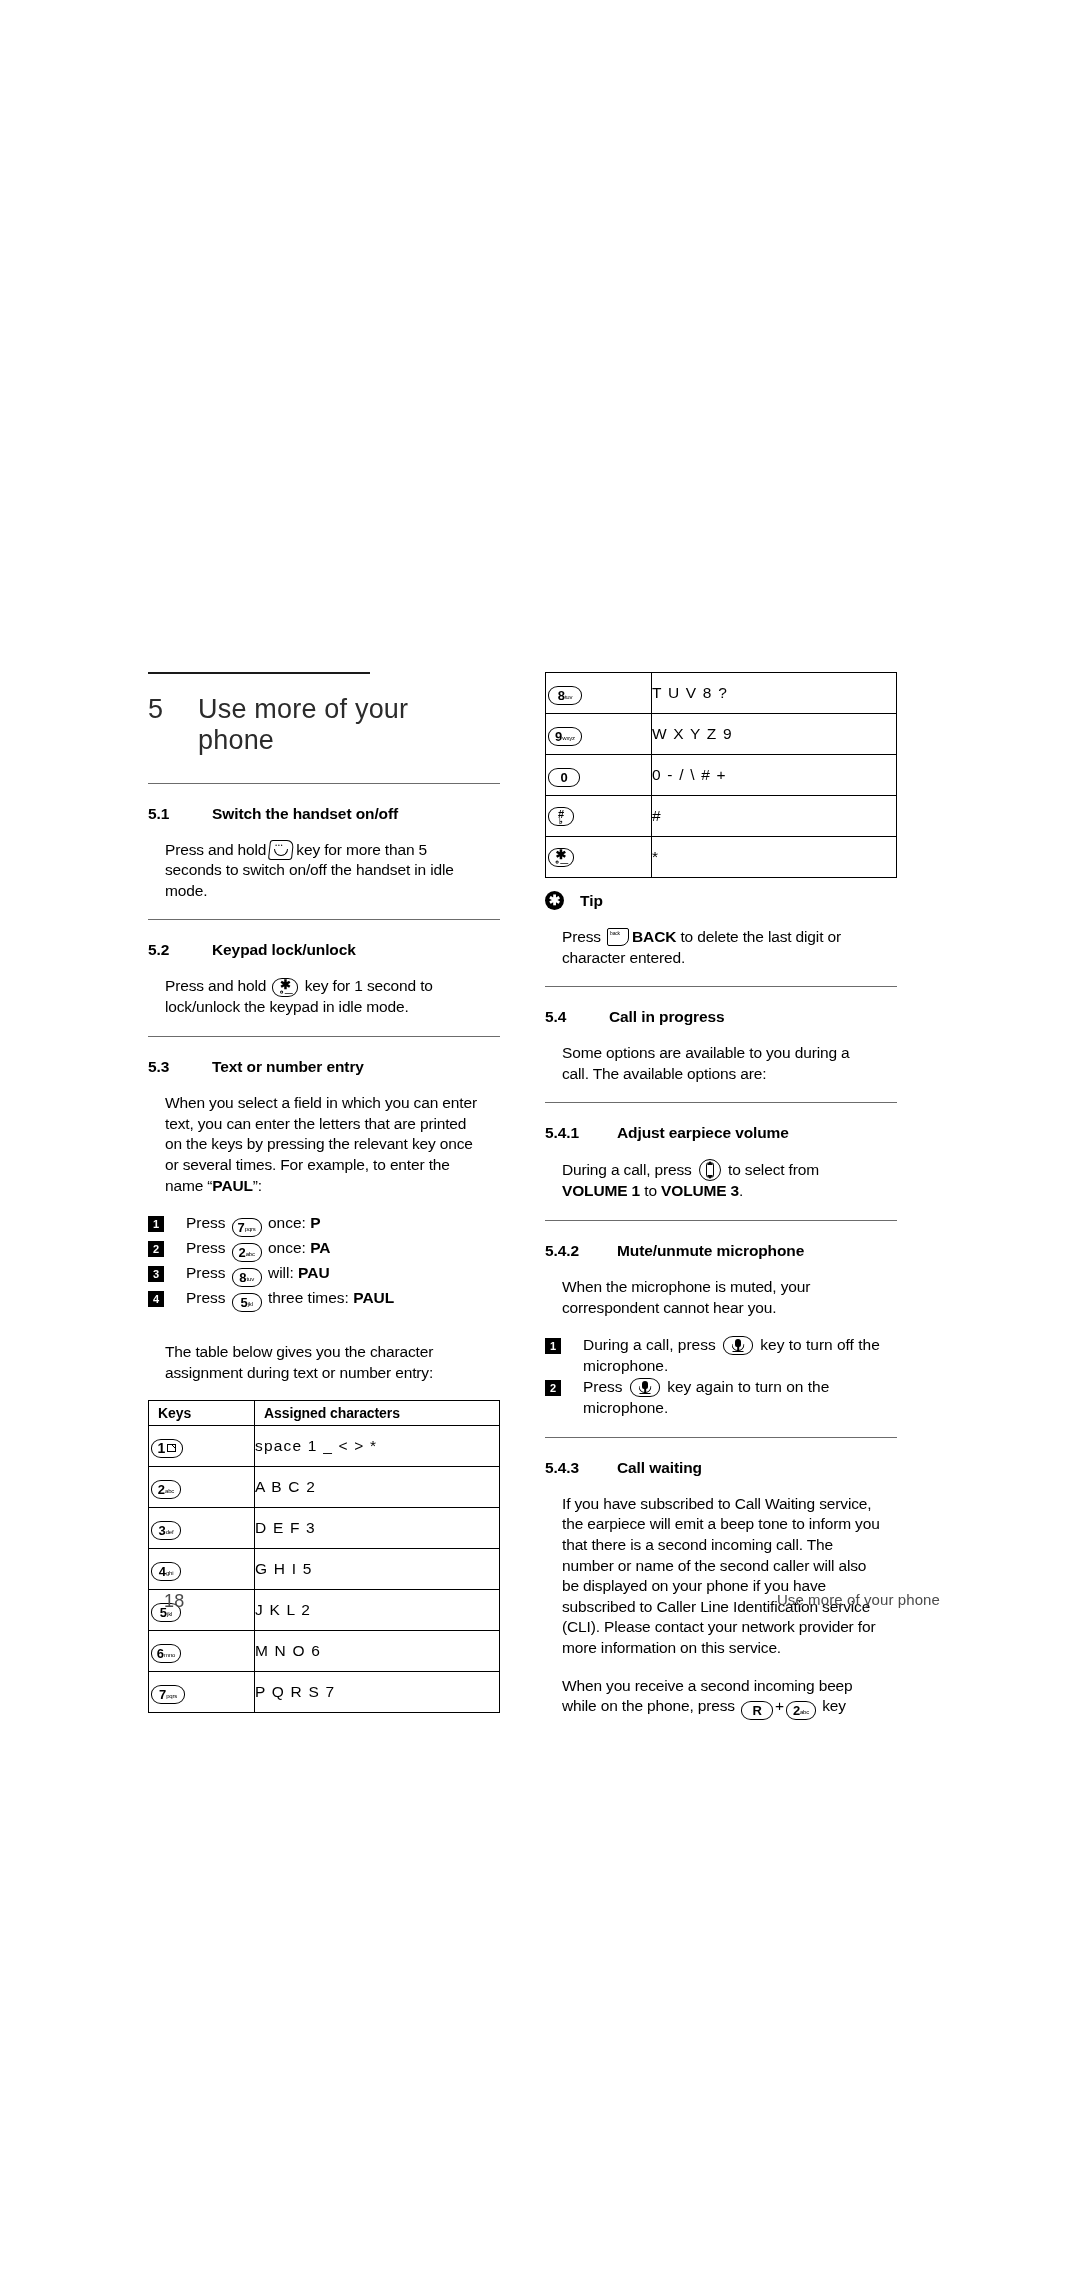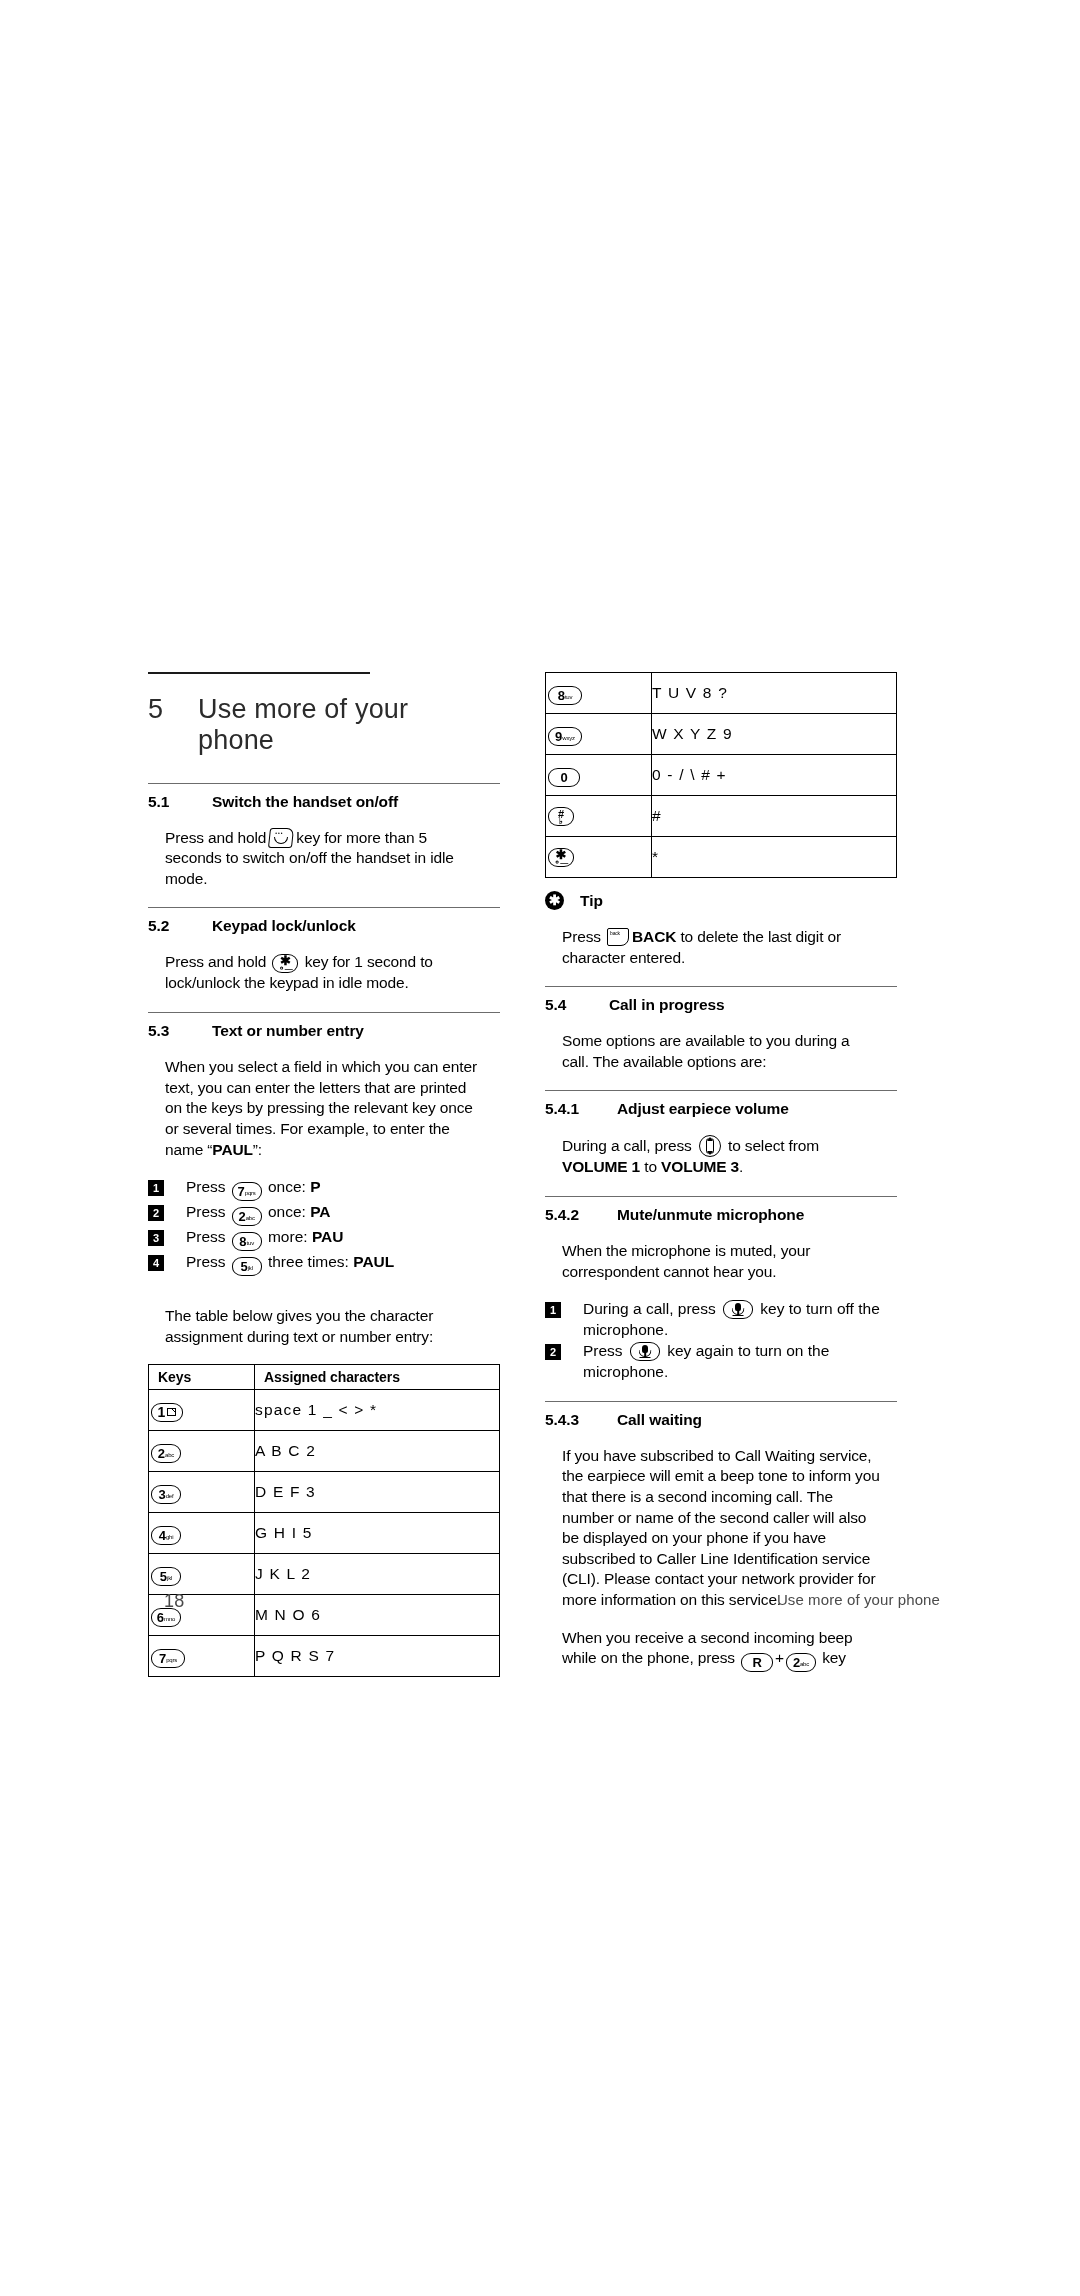--- a/index.html
+++ b/index.html
@@ -62,21 +62,21 @@
     font-size: 27px;
     font-weight: 400;
     color: #2b2b2b;
     line-height: 1.16;
     letter-spacing: .2px;
   }
 
   
   .sec {
     border-top: 1.2px solid #6c6c6c;
-    padding-top: 9px;
+    padding-top: 21px;
     margin-top: 18px;
   }
   .sec.first { margin-top: 0; }
   .sec-head {
     display: flex;
     align-items: baseline;
     font-weight: bold;
     font-size: 15.5px;
     margin-bottom: 3px;
     letter-spacing: -0.1px;
@@ -447,21 +447,21 @@
           <li>
             <span class="step-num">1</span>
             <span class="step-body"><span class="step-word">Press</span><span class="key"><span class="d">7</span><span class="sub">pqrs</span></span> <span>once:</span> <b>P</b></span>
           </li>
           <li>
             <span class="step-num">2</span>
             <span class="step-body"><span class="step-word">Press</span><span class="key"><span class="d">2</span><span class="sub">abc</span></span> <span>once:</span> <b>PA</b></span>
           </li>
           <li>
             <span class="step-num">3</span>
-            <span class="step-body"><span class="step-word">Press</span><span class="key"><span class="d">8</span><span class="sub">tuv</span></span> <span>more:</span> <b>PAU</b></span>
+            <span class="step-body"><span class="step-word">Press</span><span class="key"><span class="d">8</span><span class="sub">tuv</span></span> <span>will:</span> <b>PAU</b></span>
           </li>
           <li>
             <span class="step-num">4</span>
             <span class="step-body"><span class="step-word">Press</span><span class="key"><span class="d">5</span><span class="sub">jkl</span></span> <span>three times:</span> <b>PAUL</b></span>
           </li>
         </ol>
 
         <div class="gap"></div>
         <p class="body">The table below gives you the character assignment during text or number entry:</p>
 

